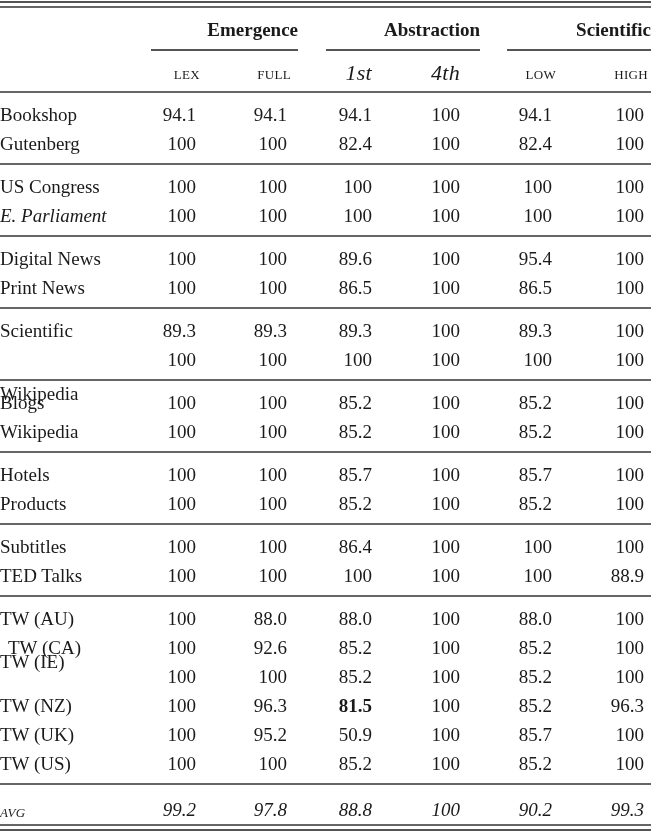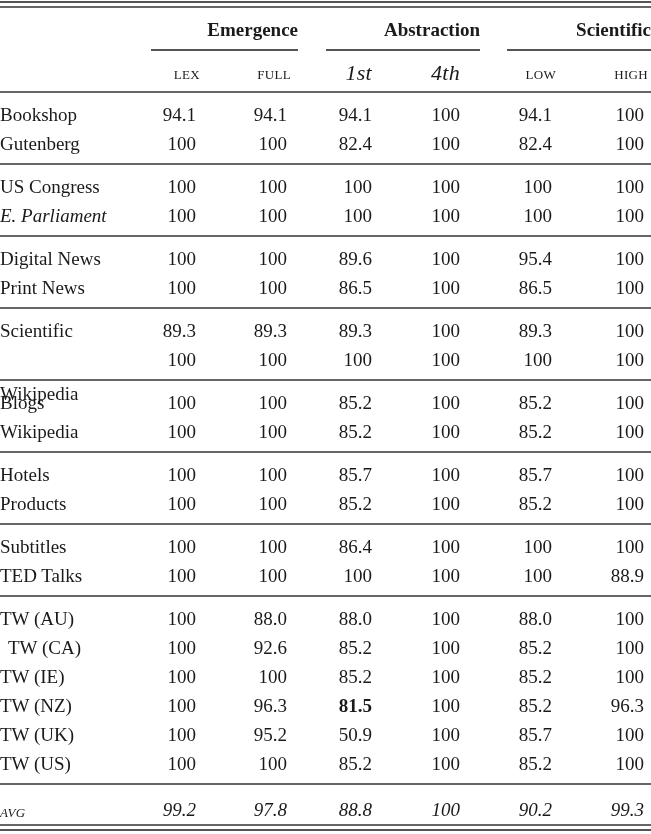--- a/index.html
+++ b/index.html
@@ -194,21 +194,21 @@
     <div class="cell num" style="left: 400px; width: 60px; top: 608px;">100</div>
     <div class="cell num" style="left: 492px; width: 60px; top: 608px;">88.0</div>
     <div class="cell num" style="left: 584px; width: 60px; top: 608px;">100</div>
     <div class="cell rowlabel" style="top: 637px; padding-left: 8px;">TW (CA)</div>
     <div class="cell num" style="left: 136px; width: 60px; top: 637px;">100</div>
     <div class="cell num" style="left: 227px; width: 60px; top: 637px;">92.6</div>
     <div class="cell num" style="left: 312px; width: 60px; top: 637px;">85.2</div>
     <div class="cell num" style="left: 400px; width: 60px; top: 637px;">100</div>
     <div class="cell num" style="left: 492px; width: 60px; top: 637px;">85.2</div>
     <div class="cell num" style="left: 584px; width: 60px; top: 637px;">100</div>
-    <div class="cell rowlabel" style="top: 666px;">TW (IE)</div>
+    <div class="cell rowlabel" style="top: 651px;">TW (IE)</div>
     <div class="cell num" style="left: 136px; width: 60px; top: 666px;">100</div>
     <div class="cell num" style="left: 227px; width: 60px; top: 666px;">100</div>
     <div class="cell num" style="left: 312px; width: 60px; top: 666px;">85.2</div>
     <div class="cell num" style="left: 400px; width: 60px; top: 666px;">100</div>
     <div class="cell num" style="left: 492px; width: 60px; top: 666px;">85.2</div>
     <div class="cell num" style="left: 584px; width: 60px; top: 666px;">100</div>
     <div class="cell rowlabel" style="top: 695px;">TW (NZ)</div>
     <div class="cell num" style="left: 136px; width: 60px; top: 695px;">100</div>
     <div class="cell num" style="left: 227px; width: 60px; top: 695px;">96.3</div>
     <div class="cell num" style="left: 312px; width: 60px; top: 695px; font-weight: bold;">81.5</div>

